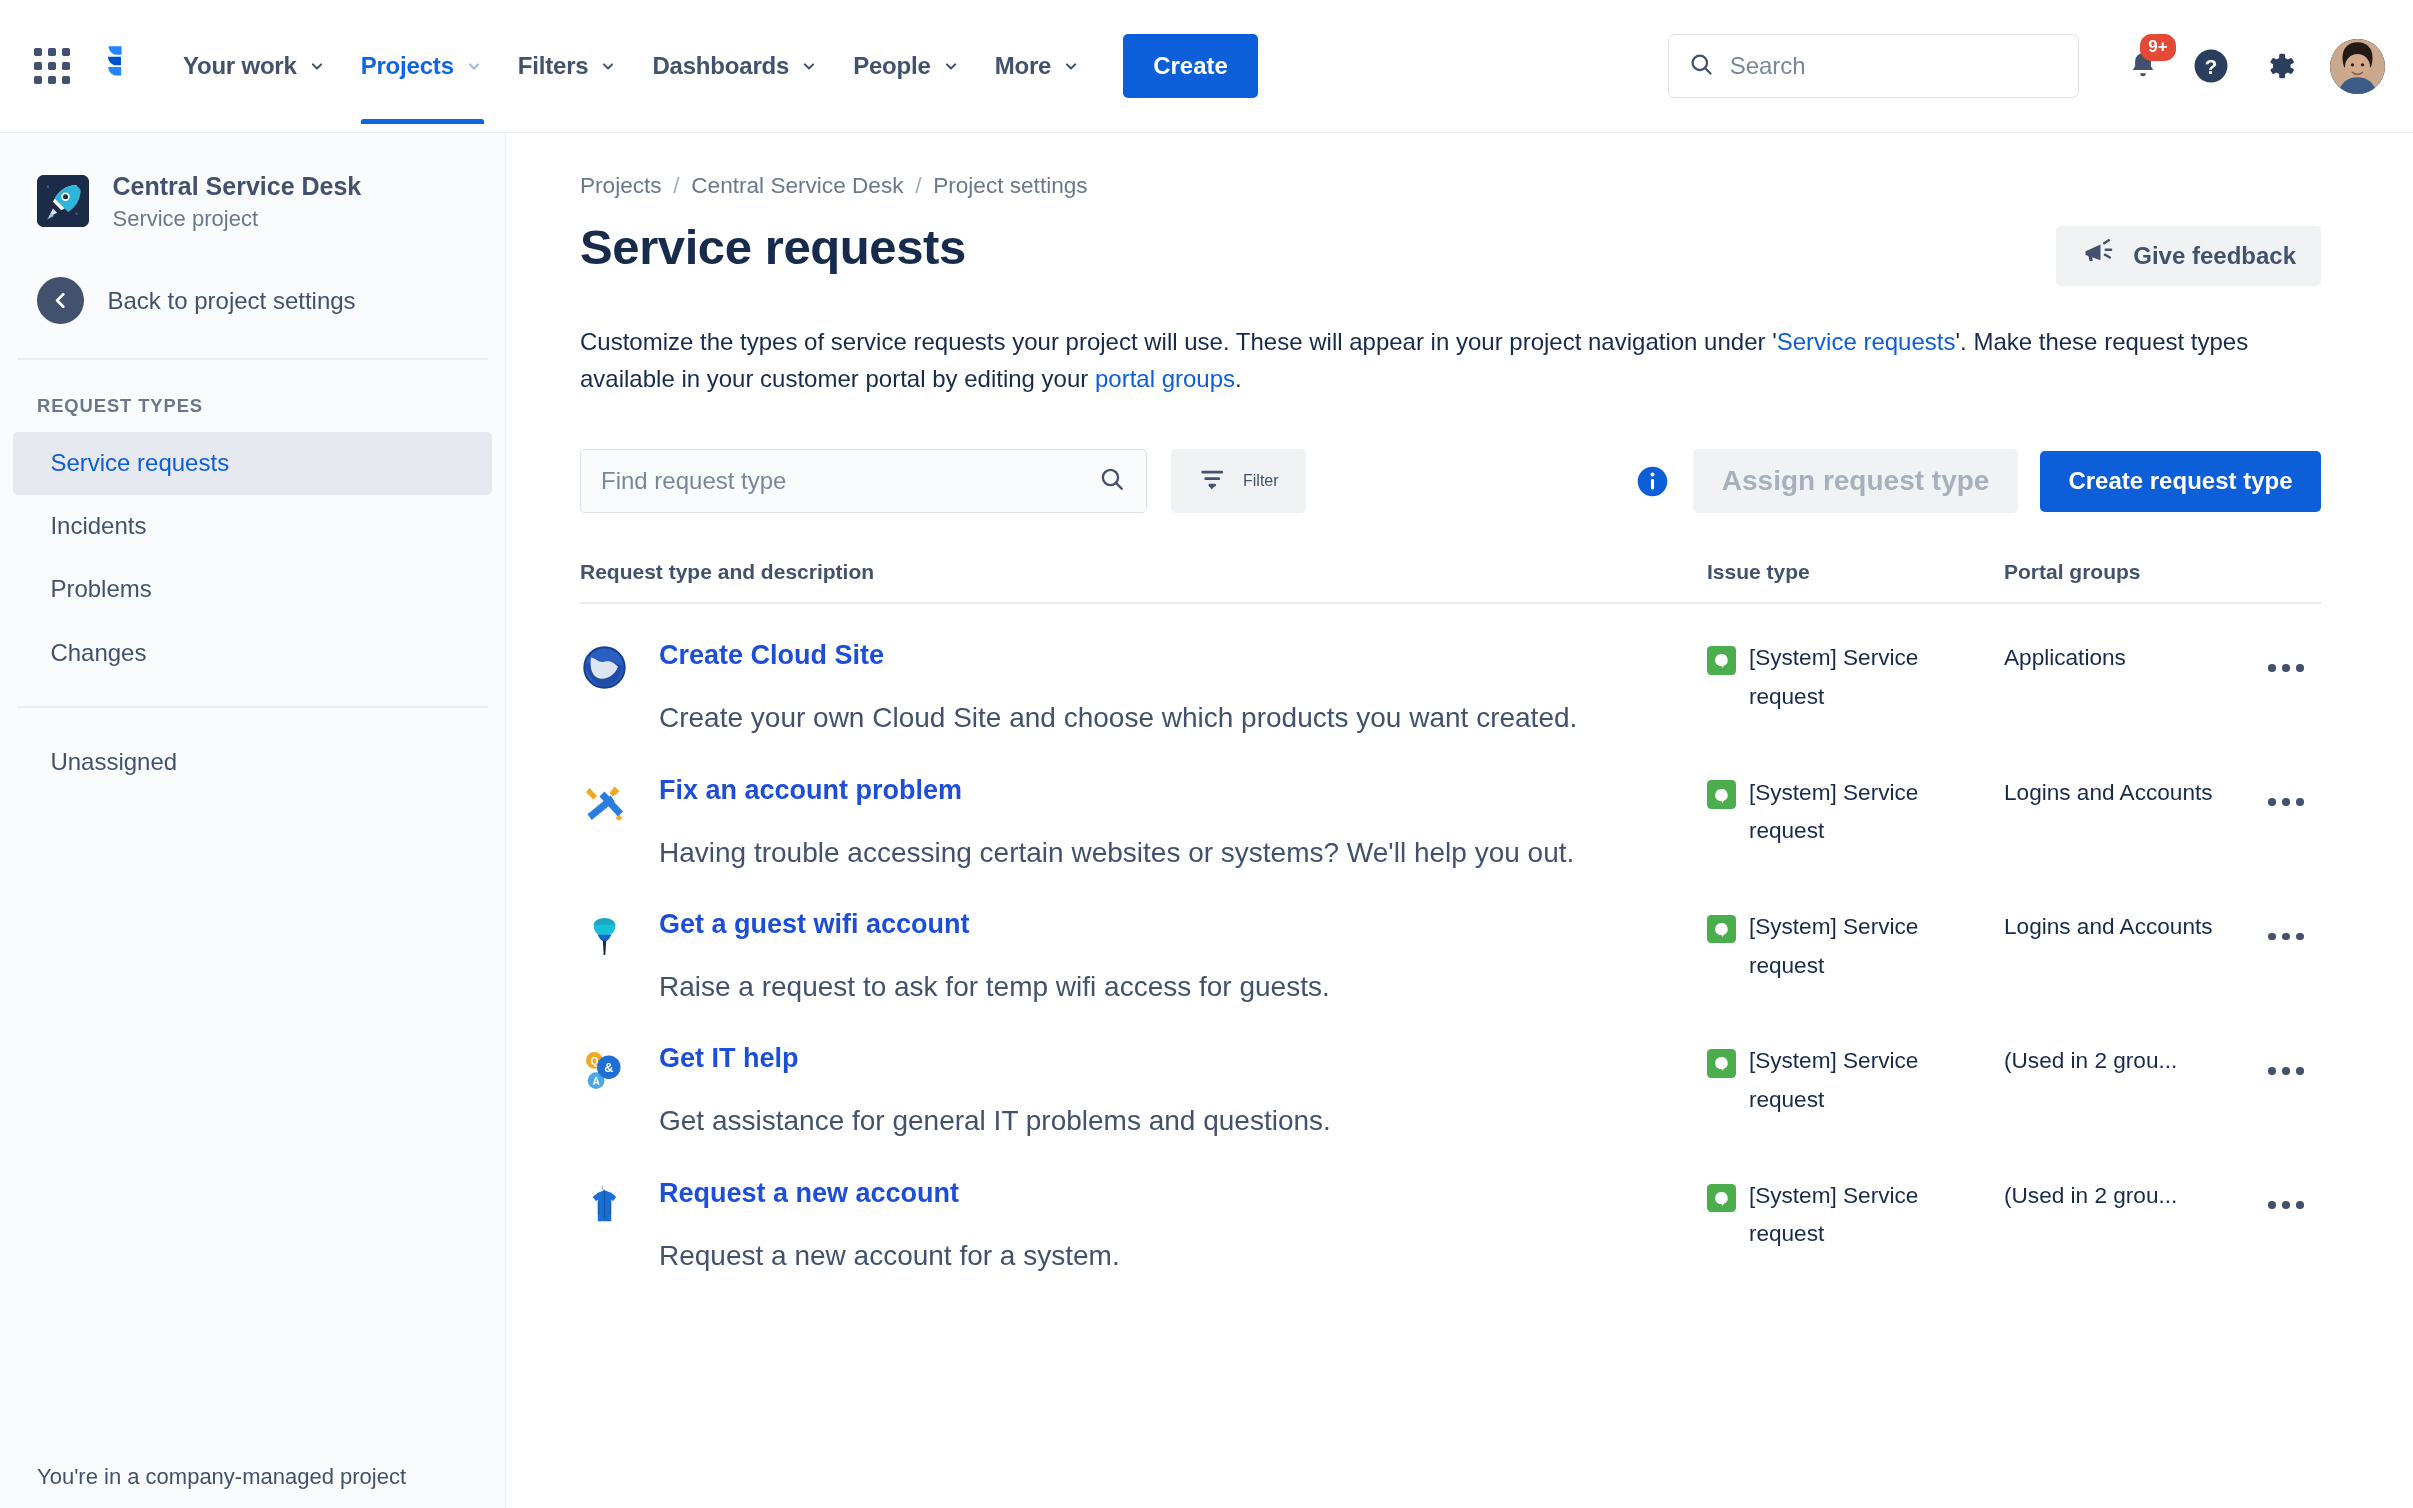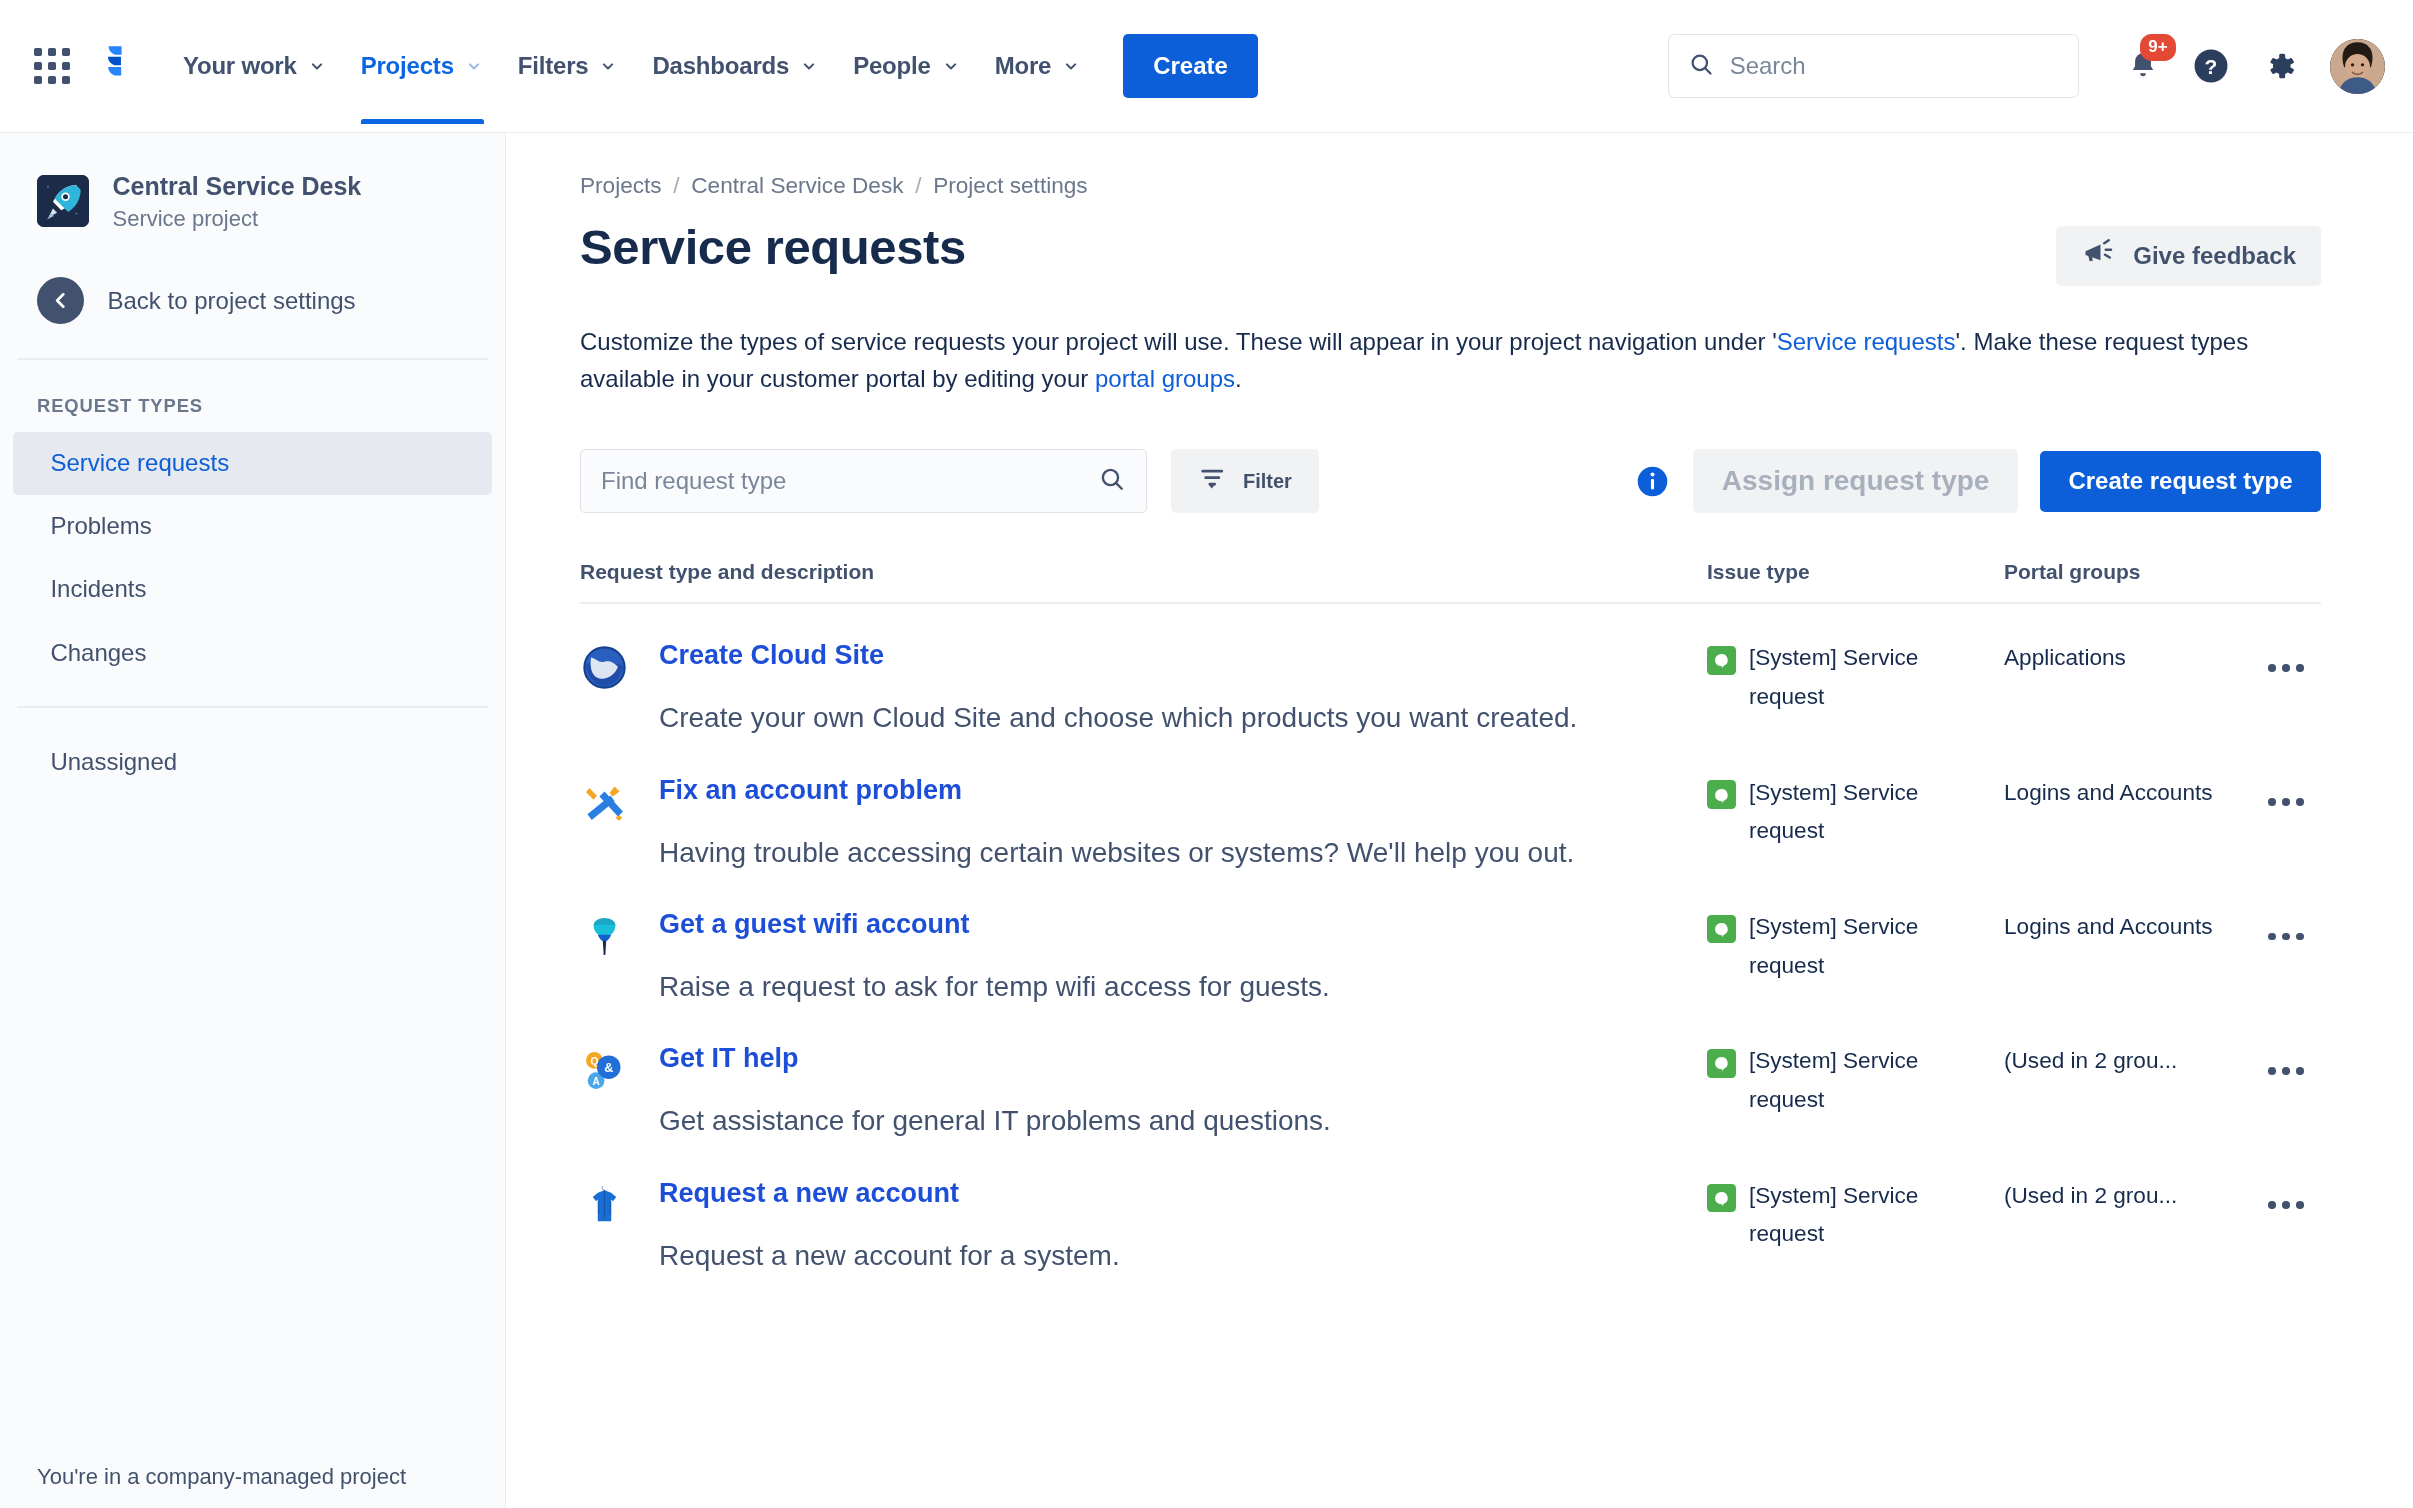--- a/index.html
+++ b/index.html
@@ -240,21 +240,21 @@
     font-size: 24px; font-family: inherit; color: #172b4d;
     flex: 1;
   }
   .find-box input::placeholder { color: #7a869a; }
 
   .filter-btn {
     background: #f1f2f4;
     border: none; border-radius: 5px;
     height: 64px; padding: 0 27px;
     display: flex; align-items: center; gap: 17px;
-    font-size: 20px; font-weight: 700; color: #42526e;
+    font-size: 16px; font-weight: 400; color: #42526e;
     cursor: pointer; font-family: inherit;
   }
   .toolbar-right { margin-left: auto; display: flex; align-items: center; gap: 22px; }
   .info-icon { width: 37px; height: 37px; cursor: pointer; }
   .assign-btn {
     background: #f1f2f4; color: #a9b0bd;
     border: none; border-radius: 5px;
     height: 64px; padding: 0 28.5px;
     font-size: 28px; font-weight: 600;
     cursor: default; font-family: inherit;
@@ -480,24 +480,24 @@
     </div>
 
     <div class="side-divider"></div>
 
     <div class="side-section-title">REQUEST TYPES</div>
 
     <div class="side-item active">
       <span>Service requests</span>
     </div>
     <div class="side-item">
+      <span>Incidents</span>
+    </div>
+    <div class="side-item">
       <span>Problems</span>
-    </div>
-    <div class="side-item">
-      <span>Incidents</span>
     </div>
     <div class="side-item">
       <span>Changes</span>
     </div>
 
     <div class="side-gap"></div>
     <div class="side-divider"></div>
     <div class="side-gap"></div>
 
     <div class="side-item">

